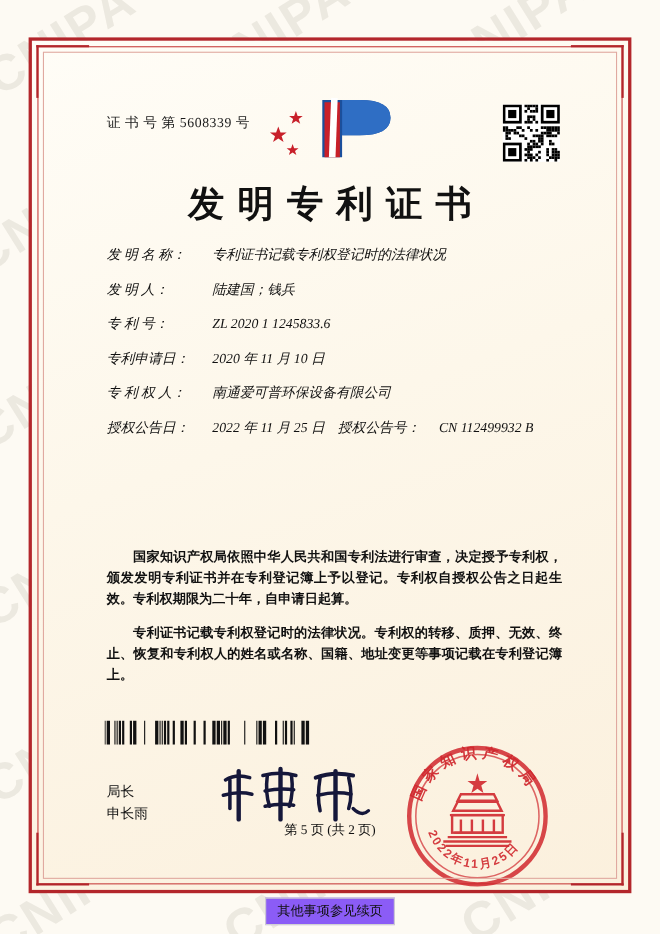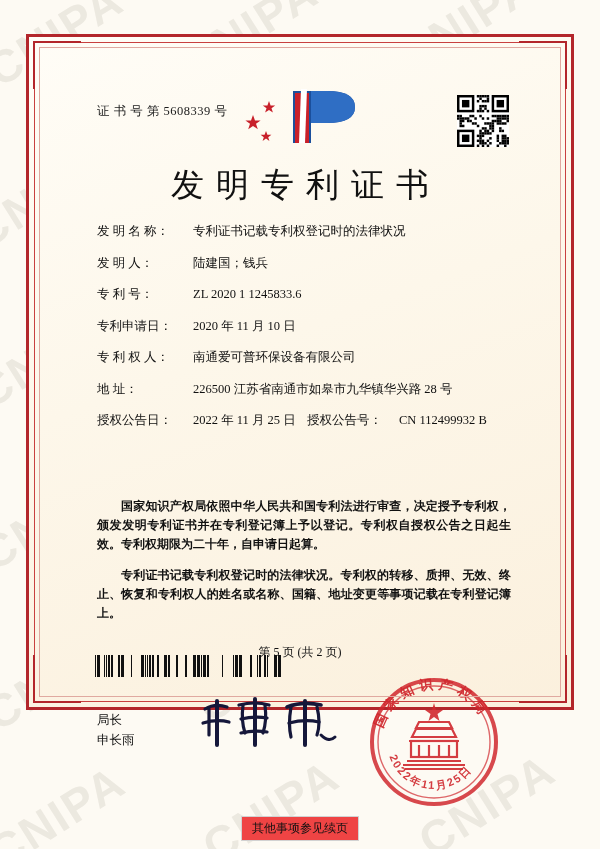--- a/index.html
+++ b/index.html
@@ -18,21 +18,21 @@
     font-weight:bold;
     color:rgba(170,165,150,0.20);
     letter-spacing:2px;
     transform:rotate(-32deg);
     white-space:nowrap;
   }
 
   
   .cert{
     position:absolute;
-    left:26px;top:34px;width:548px;height:676px;
+    left:26px;top:34px;width:548px;height:778px;
     z-index:1;
     box-sizing:border-box;
     border:3px solid #b3262b;
     background:linear-gradient(160deg,#fffdf7 0%,#fdf7ea 45%,#fbf0dd 100%);
   }
   .cert:before{
     content:"";position:absolute;inset:5px;border:1px solid #c8403f;pointer-events:none;
   }
   .cert:after{
     content:"";position:absolute;inset:10px;border:1px solid #e0a9a0;pointer-events:none;
@@ -58,27 +58,27 @@
     position:absolute;left:50%;top:30px;transform:translateX(-50%);
     width:130px;height:62px;
   }
   .qr{
     position:absolute;right:44px;top:40px;width:52px;height:52px;
     background:#fff;
   }
 
   .title{
     position:absolute;top:108px;left:0;right:0;text-align:center;
-    font-size:33px;font-weight:normal;color:#111;
+    font-size:33px;font-weight:bold;color:#111;
     letter-spacing:12px;text-indent:12px;
     font-family:"Liberation Serif","DejaVu Serif",serif;
   }
 
   
-  .fields{position:absolute;left:50px;right:40px;top:168px;}
+  .fields{position:absolute;left:50px;right:40px;top:168px;font-style:italic;}
   .row{display:flex;align-items:baseline;margin-bottom:14.5px;font-size:12.5px;color:#111;}
   .lab{width:96px;flex:none;letter-spacing:0;}
   .val{flex:1;}
   .row2{display:flex;align-items:baseline;font-size:12.5px;color:#111;margin-bottom:14.5px;}
   .row2 .lab{width:96px;flex:none;}
   .row2 .val{width:150px;}
   .row2 .lab2{width:92px;flex:none;}
   .row2 .val2{flex:1;}
 
   
@@ -108,21 +108,21 @@
 
   
   .page-no{
     position:absolute;left:0;right:0;bottom:28px;text-align:center;
     font-size:12px;color:#111;
   }
   .footnote{
     position:absolute;left:0;right:0;bottom:8px;text-align:center;z-index:3;
   }
   .footnote span{
-    display:inline-block;background:#ef4444;color:#111;font-size:12px;
+    display:inline-block;background:#8b5cf6;color:#111;font-size:12px;
     padding:3px 10px;border:1px solid #d2d2d2;
   }
 </style>
 </head>
 <body>
 
 <div class="watermarks" id="wm-layer">
     <div class="wm" style="left: -20px; top: 8px; font-size: 46px;">CNIPA</div>
     <div class="wm" style="left: 175px; top: 0px; font-size: 46px;">CNIPA</div>
     <div class="wm" style="left: 392px; top: -6px; font-size: 46px;">CNIPA</div>
@@ -319,24 +319,20 @@
         <span class="val">ZL 2020 1 1245833.6</span>
       </div>
       <div class="row">
         <span class="lab">专利申请日：</span>
         <span class="val">2020 年 11 月 10 日</span>
       </div>
       <div class="row">
         <span class="lab">专 利 权 人：</span>
         <span class="val">南通爱可普环保设备有限公司</span>
       </div>
-      <div class="row">
-        <span class="lab">地        址：</span>
-        <span class="val">226500 江苏省南通市如皋市九华镇华兴路 28 号</span>
-      </div>
       <div class="row2">
         <span class="lab">授权公告日：</span>
         <span class="val">2022 年 11 月 25 日</span>
         <span class="lab2">授权公告号：</span>
         <span class="val2">CN 112499932 B</span>
       </div>
     </div>
 
     <div class="paras">
       <p class="para">国家知识产权局依照中华人民共和国专利法进行审查，决定授予专利权，颁发发明专利证书并在专利登记簿上予以登记。专利权自授权公告之日起生效。专利权期限为二十年，自申请日起算。</p>

